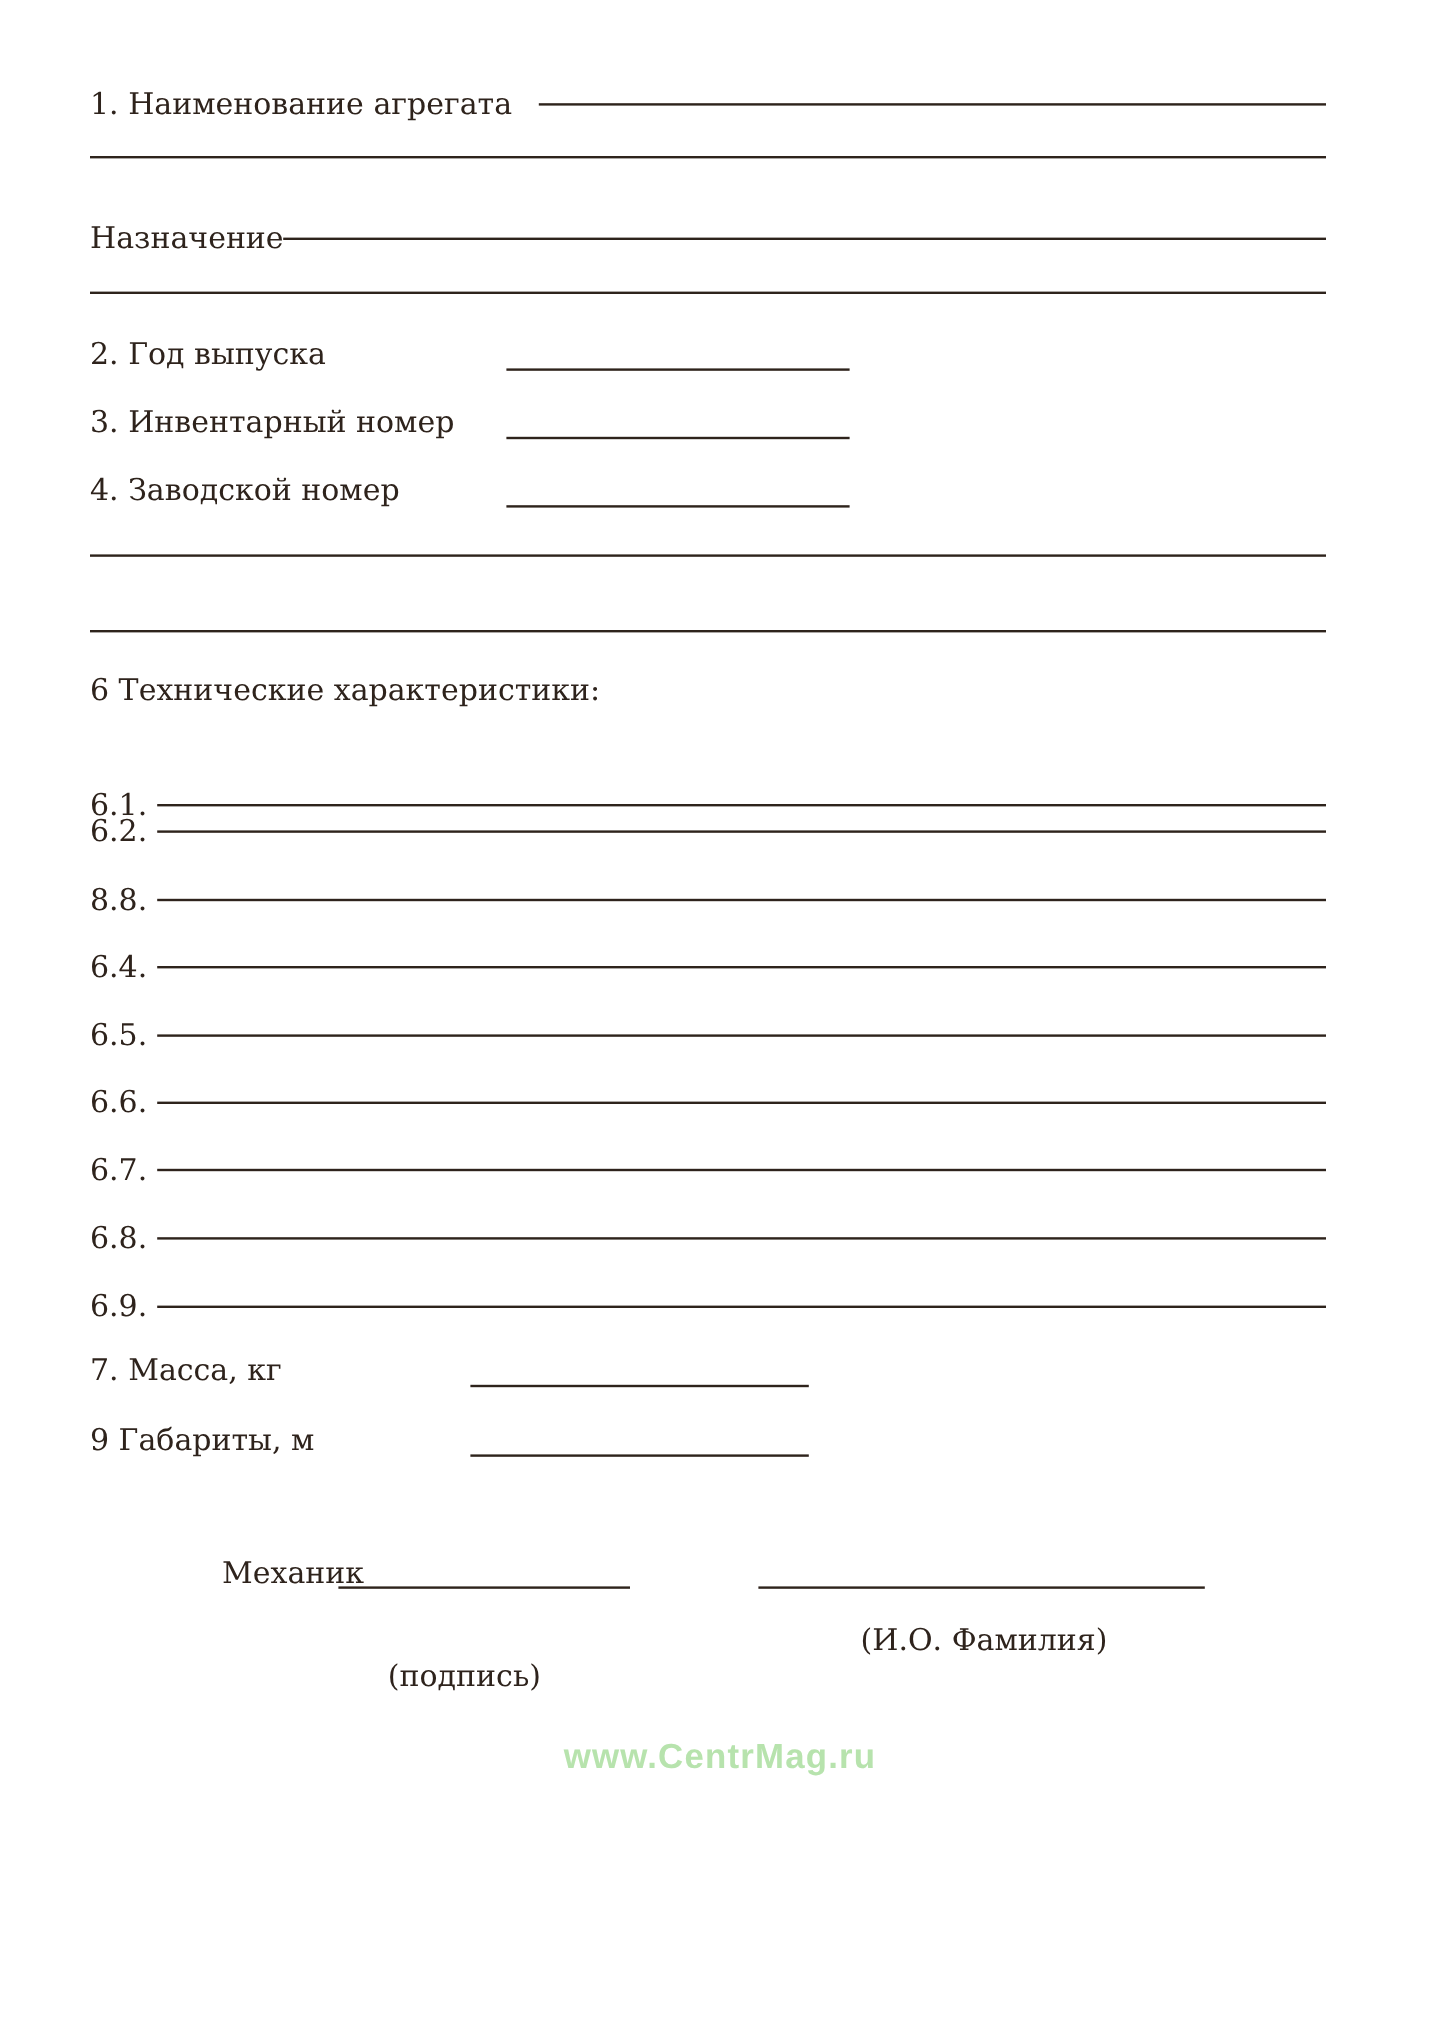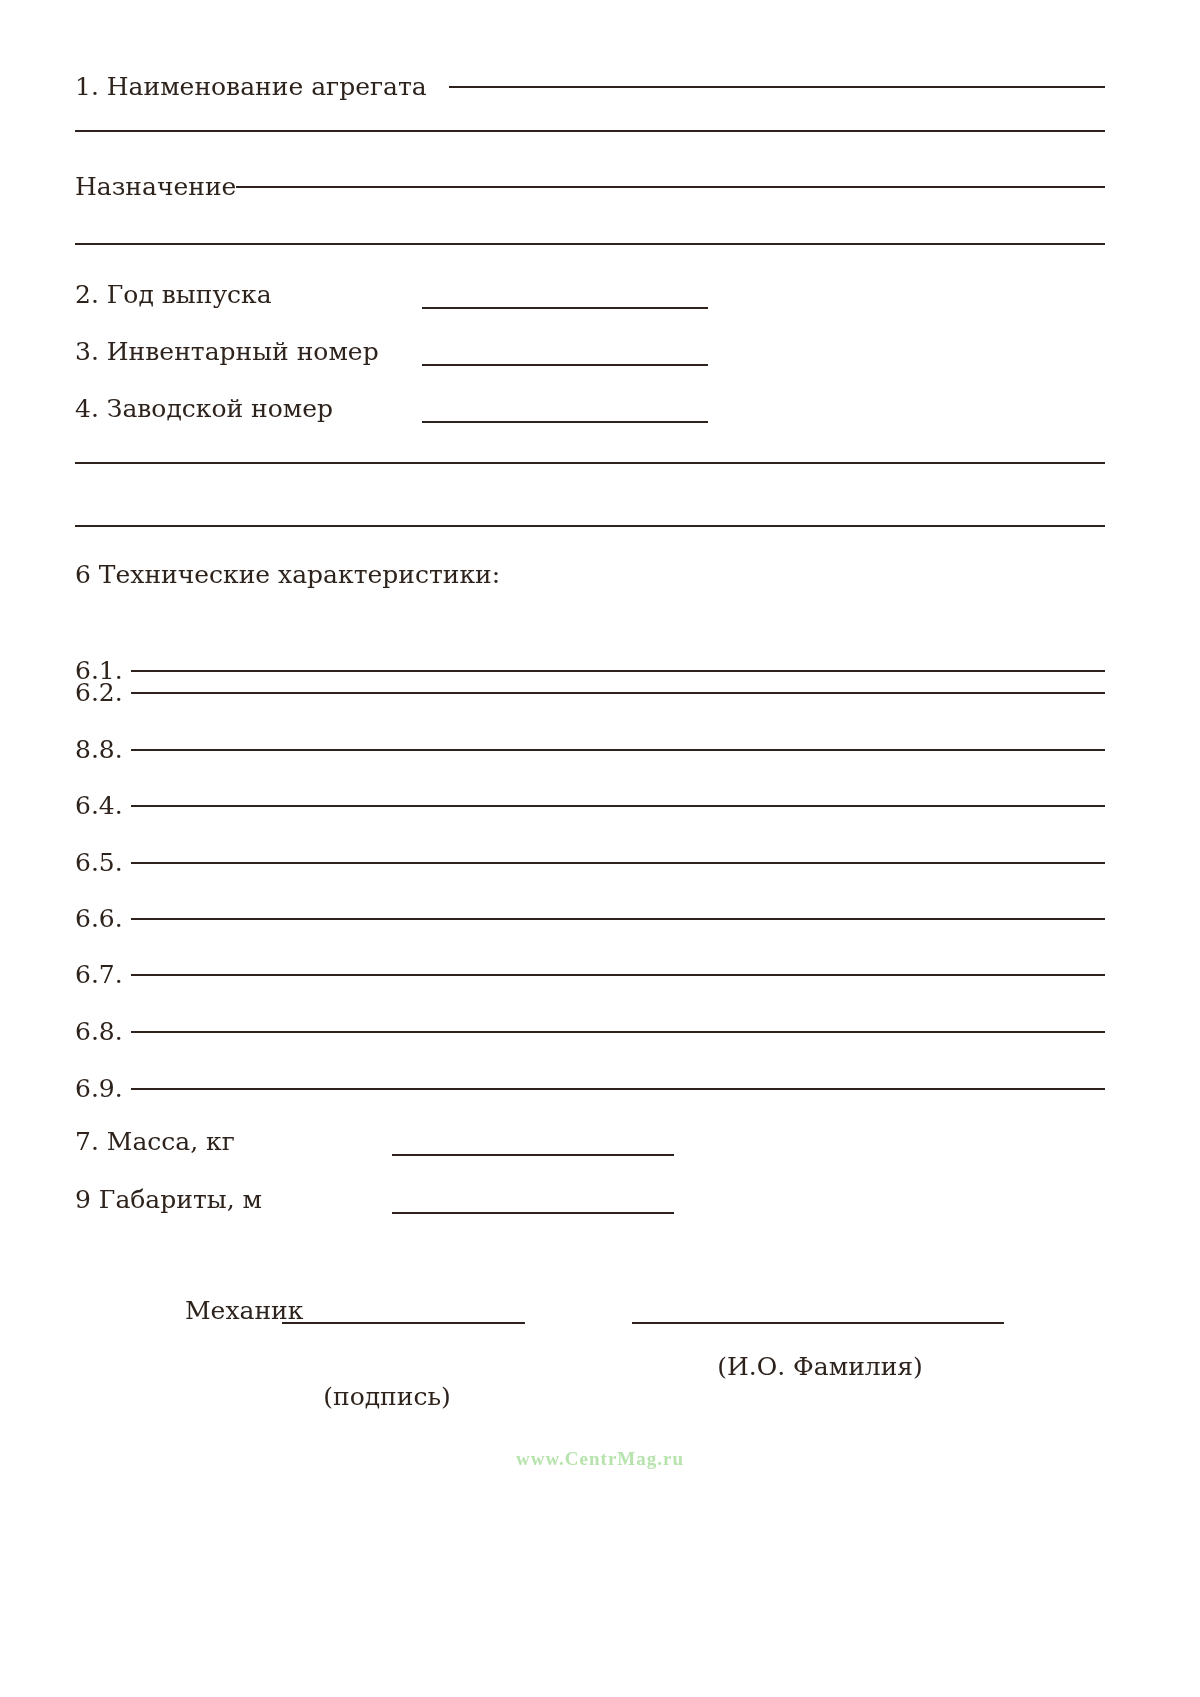--- a/index.html
+++ b/index.html
@@ -74,40 +74,40 @@
     transform: translateX(-50%);
     white-space: nowrap;
   }
   .caption-sign  { left: 387px; margin-top: 30px; }
   .caption-name  { left: 820px; }
   .watermark {
     position: absolute;
     top: 1448px;
     left: 50%;
     transform: translateX(-50%);
-    font-family: Liberation Serif, serif;
+    font-family: Liberation Sans, sans-serif;
     font-weight: bold;
-    font-size: 19px;
+    font-size: 29px;
     letter-spacing: 1px;
     color: #b7e3ad;
     white-space: nowrap;
   }
 </style>
 </head>
 <body>
 
 <div class="page">
 
   <div class="row" style="top:72px">
     <span class="label">1. Наименование агрегата</span>
     <div class="fill-line ml22"></div>
   </div>
   <div class="hr" style="top:130px"></div>
 
-  <div class="row" style="top:172px">
+  <div class="row" style="top:184px">
     <span class="label">Назначение</span>
     <div class="fill-line"></div>
   </div>
   <div class="hr" style="top:243px"></div>
 
   <div class="row" style="top:280px">
     <span class="label">2. Год выпуска</span>
     <div class="line-abs" style="left:347px;width:286px"></div>
   </div>
 

